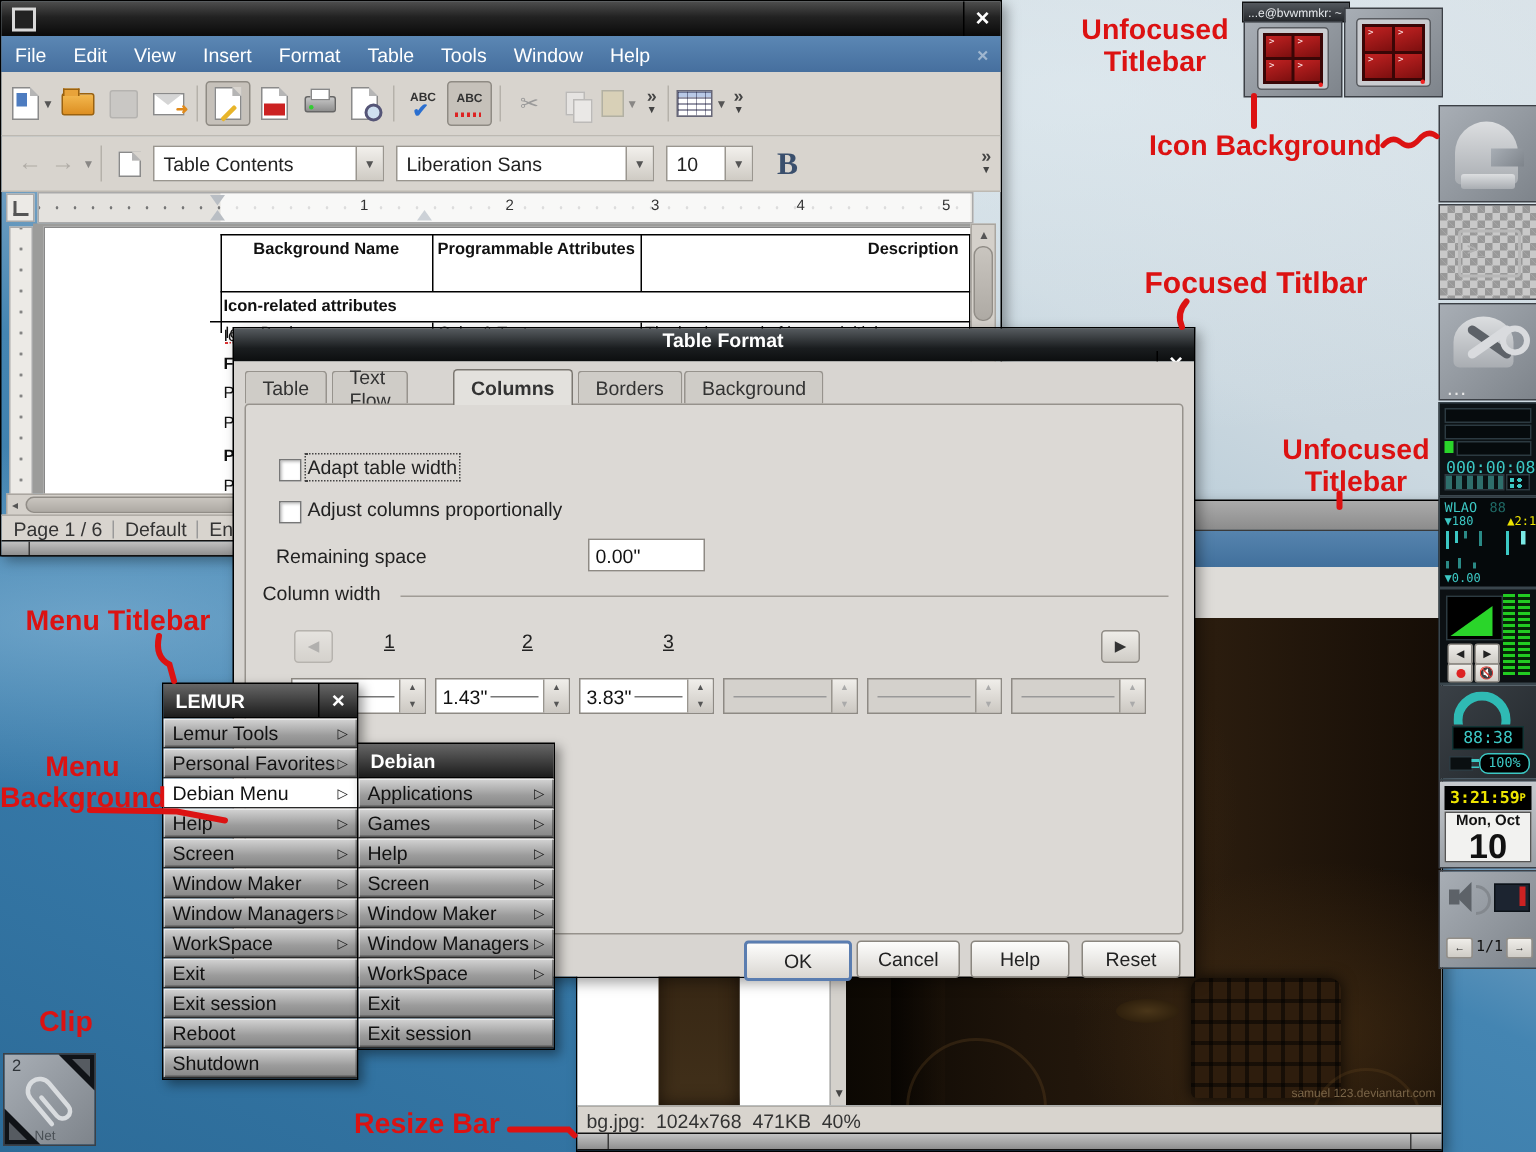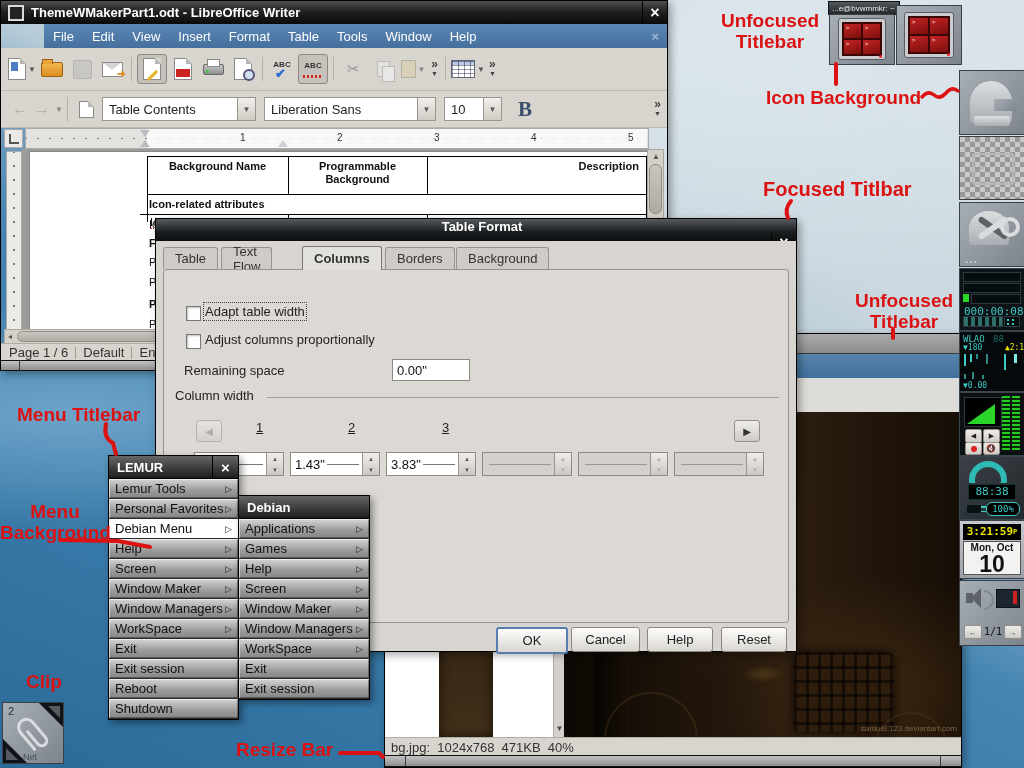--- a/index.html
+++ b/index.html
@@ -13,21 +13,21 @@
   .mono{font-family:"DejaVu Sans Mono",monospace;}
   
   .w{position:absolute;border:1px solid #000;box-shadow:3px 3px 8px rgba(0,0,0,.35);}
   .wm-title{position:absolute;left:0;top:0;right:0;height:23px;display:flex;align-items:center;
     background:linear-gradient(180deg,#4e4e4e,#222 45%,#0a0a0a);color:#fff;font-weight:bold;font-size:13px;}
   .wm-sq{width:12px;height:12px;border:2px solid #d9d9d9;margin:0 7px;background:#222;}
   .wm-x{margin-left:auto;width:24px;height:100%;display:flex;align-items:center;justify-content:center;
     border-left:1px solid #000;font-size:16px;font-weight:bold;color:#fff;}
   
   .lo-menubar{position:absolute;left:0;top:23px;right:0;height:24px;background:linear-gradient(180deg,#5b87b4,#466f9e);
-    display:flex;align-items:center;color:#fff;font-size:13px;margin-left:43px;}
+    display:flex;align-items:center;color:#fff;font-size:13px;}
   .mi{padding:0 9px;}
   .mb-x{margin-left:auto;margin-right:8px;color:rgba(255,255,255,.45);font-weight:bold;font-size:13px;}
   .lo-tb1{position:absolute;left:0;top:47px;right:0;height:42px;background:#d8d4ce;border-bottom:1px solid #bdb9b2;
     display:flex;align-items:center;padding-left:6px;}
   .lo-tb2{position:absolute;left:0;top:90px;right:0;height:36px;background:#d8d4ce;border-bottom:1px solid #bdb9b2;
     display:flex;align-items:center;padding-left:8px;}
   .ti{width:28px;height:28px;margin:0 1px;position:relative;display:flex;align-items:center;justify-content:center;}
   .pressed{background:#c6c1ba;border:1px solid #8f8b84;border-radius:3px;}
   .tsep{width:1px;height:24px;background:#b5b1aa;margin:0 4px;}
   .page-ic{width:16px;height:20px;background:#fff;border:1px solid #8a8a8a;position:relative;}
@@ -141,21 +141,20 @@
     </div>
     <div class="rsz" style="left:0;right:0;top:421px;height:10px;">
       <div class="rszseg" style="left:20px;"></div>
         <div class="rszseg" style="right:20px;"></div>
     </div>
   </div>
 
   <div class="w" style="left:0;top:0;width:666px;height:369px;z-index:10;">
     <div class="wm-title">
       <span class="wm-sq"></span>
-      <span>ThemeWMakerPart1.odt - LibreOffice Writer</span>
       <span class="wm-x">×</span>
     </div>
     <div class="lo-menubar">
       <span class="mi">File</span>
       <span class="mi">Edit</span>
       <span class="mi">View</span>
       <span class="mi">Insert</span>
       <span class="mi">Format</span>
       <span class="mi">Table</span>
       <span class="mi">Tools</span>
@@ -302,21 +301,21 @@
         <div class="tline" style="left:117px;top:4px;width:500px;height:1px;"></div>
         <div class="tline" style="left:117px;top:42px;width:500px;height:1px;"></div>
         <div class="tline" style="left:110px;top:62px;width:507px;height:1px;"></div>
         <div class="tline" style="left:117px;top:4px;width:1px;height:66px;"></div>
         <div class="tline" style="left:258px;top:4px;width:1px;height:38px;"></div>
         <div class="tline" style="left:258px;top:63px;width:1px;height:10px;"></div>
         <div class="tline" style="left:397px;top:4px;width:1px;height:38px;"></div>
         <div class="tline" style="left:397px;top:63px;width:1px;height:10px;"></div>
         <div class="tline" style="left:616px;top:4px;width:1px;height:66px;"></div>
         <div class="abs" style="left:117px;top:8px;width:141px;text-align:center;font-size:11px;font-weight:bold;color:#111;">Background Name</div>
-        <div class="abs" style="left:258px;top:8px;width:139px;text-align:center;font-size:11px;font-weight:bold;color:#111;line-height:13px;">Programmable Background</div>
+        <div class="abs" style="left:258px;top:8px;width:139px;text-align:center;font-size:11px;font-weight:bold;color:#111;line-height:13px;">Programmable Attributes</div>
         <div class="abs" style="left:397px;top:8px;width:212px;text-align:right;font-size:11px;font-weight:bold;color:#111;">Description</div>
         <div class="abs" style="left:119px;top:46px;font-size:11px;font-weight:bold;color:#111;">Icon-related attributes</div>
         <div class="abs" style="left:120px;top:64px;font-size:11px;color:#111;border-bottom:1px dotted #d33;">Icon Back</div>
         <div class="abs" style="left:262px;top:64px;font-size:11px;color:#111;">Color &amp; Text</div>
         <div class="abs" style="left:400px;top:64px;font-size:11px;color:#111;white-space:nowrap;overflow:hidden;width:214px;">The background of icon ... initial</div>
 
         <div class="abs" style="left:119px;top:66px;width:8px;height:112px;overflow:hidden;font-size:11px;color:#111;">
           <span class="abs" style="top:0px;">Ic</span>
           <span class="abs" style="top:19px;font-weight:bold;">F</span>
           <span class="abs" style="top:38px;">P</span>

